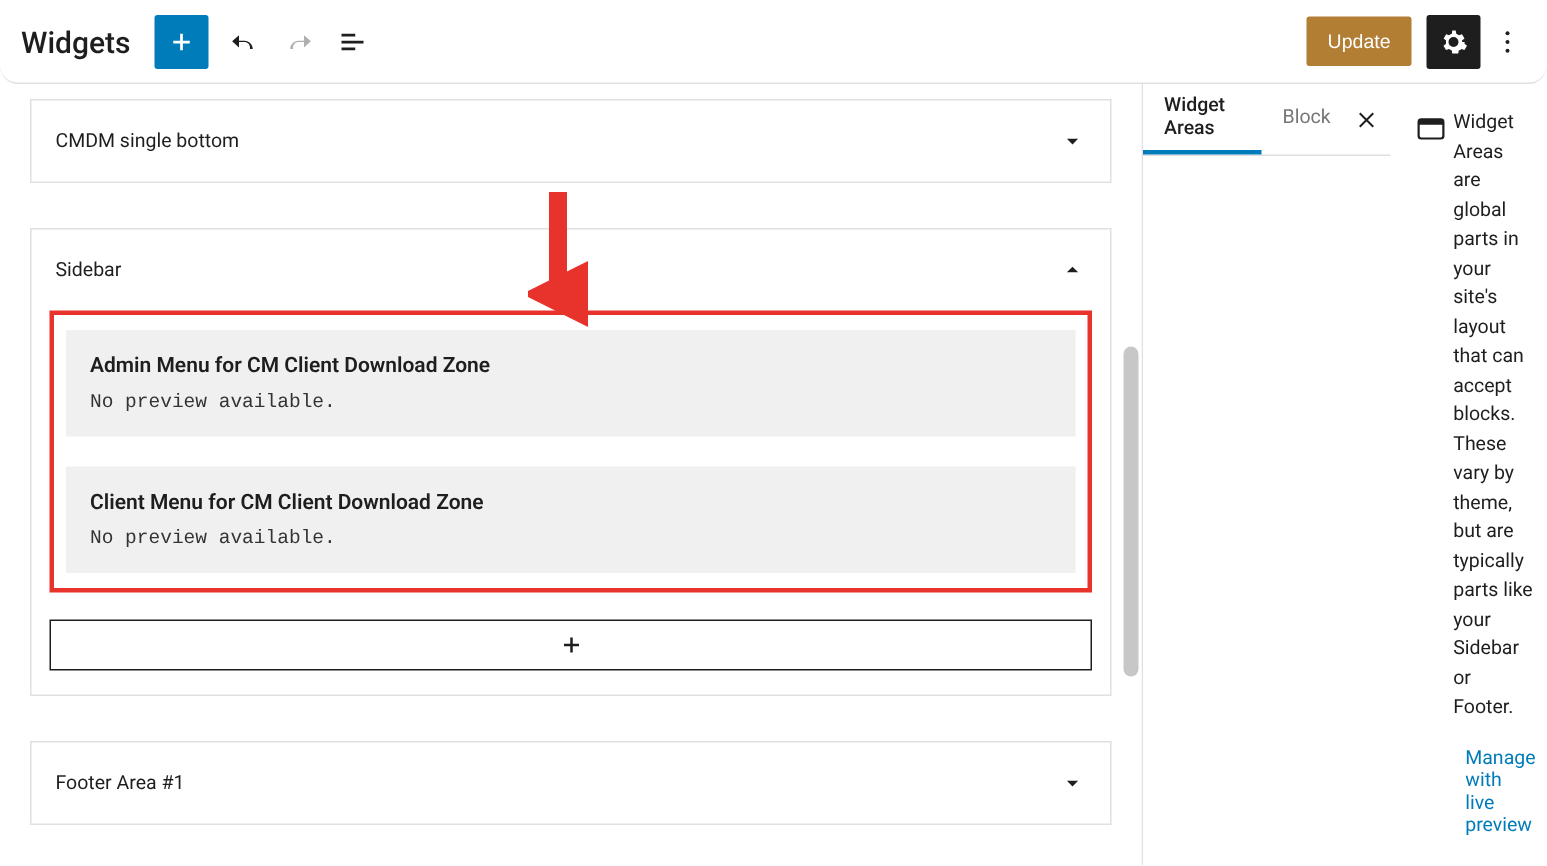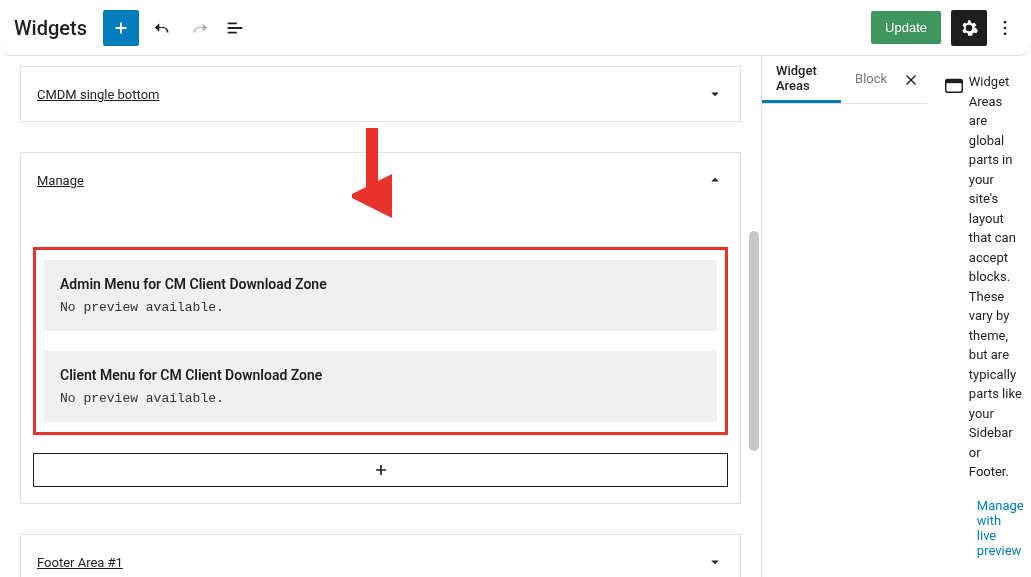--- a/index.html
+++ b/index.html
@@ -7,33 +7,33 @@
 .app { display: flex; flex-direction: column; height: 577px; width: 1031px; }
 
 
 .header { display: flex; align-items: center; padding: 8px 14px; border-bottom: 1px solid #e0e0e0; height: 56px; border-radius: 12px; }
 .header-title { font-size: 20px; font-weight: 500; margin-right: 16px; }
 .hbtn { width: 36px; height: 36px; display: inline-flex; align-items: center; justify-content: center; border-radius: 2px; cursor: pointer; }
 .hbtn.add { background: #007cba; color: #fff; }
 .hbtn svg { width: 22px; height: 22px; }
 .hbtn.disabled { opacity: 0.35; }
 .header-spacer { flex: 1; }
-.update-btn { background: #15803d; color: #fff; padding: 9px 14px; border: none; border-radius: 2px; cursor: pointer; font-size: 13px; opacity: 0.82; }
+.update-btn { background: #a16207; color: #fff; padding: 9px 14px; border: none; border-radius: 2px; cursor: pointer; font-size: 13px; opacity: 0.82; }
 .settings-btn { width: 36px; height: 36px; background: #1e1e1e; color: #fff; display: inline-flex; align-items: center; justify-content: center; margin-left: 10px; border-radius: 2px; cursor: pointer; }
 .kebab { width: 24px; height: 36px; display: inline-flex; align-items: center; justify-content: center; margin-left: 6px; cursor: pointer; }
 
 
 .body { display: flex; flex: 1; overflow: hidden; }
 .main { flex: 1; padding: 10px 20px 0 20px; overflow-y: auto; background: #fff; position: relative; }
 .sidebar-panel { width: 270px; border-left: 1px solid #e0e0e0; display: flex; flex-direction: row; }
 
 
 .area-card { border: 1px solid #e0e0e0; margin-bottom: 30px; background: #fff; }
-.area-header { display: flex; justify-content: space-between; align-items: center; padding: 18px 16px; cursor: pointer; font-size: 13px; text-decoration: underline; }
-.area-body { padding: 0 12px 16px 12px; margin-top: 40px; }
+.area-header { display: flex; justify-content: space-between; align-items: center; padding: 18px 16px; cursor: pointer; font-size: 13px; }
+.area-body { padding: 0 12px 16px 12px; }
 
 
 .widget-block { background: #f0f0f0; padding: 16px; margin-bottom: 20px; }
 .widget-block:last-of-type { margin-bottom: 0; }
 .widget-block .wtitle { font-weight: 600; font-size: 14px; margin-bottom: 8px; }
 .widget-block .wprev { font-size: 13px; color: #333; font-family: Liberation Mono, monospace; }
 
 .red-box { border: 3px solid #e8332c; padding: 10px 8px; margin-bottom: 18px; }
 
 .add-block-btn { border: 1px solid #1e1e1e; width: 100%; height: 34px; display: flex; align-items: center; justify-content: center; background: #fff; cursor: pointer; }
@@ -117,21 +117,21 @@
         <div class="area-header">
           <span>CMDM single bottom</span>
           <svg width="18" height="18" viewBox="0 0 24 24">
               <path fill="currentColor" d="M7 10l5 5 5-5z"></path>
             </svg>
         </div>
       </div>
 
       <div class="area-card">
         <div class="area-header">
-          <span>Manage</span>
+          <span>Sidebar</span>
           <svg width="18" height="18" viewBox="0 0 24 24">
               <path fill="currentColor" d="M7 14l5-5 5 5z"></path>
             </svg>
         </div>
         <div class="area-body">
           <div class="red-box">
             <div class="widget-block">
               <div class="wtitle">Admin Menu for CM Client Download Zone</div>
               <div class="wprev">No preview available.</div>
             </div>

